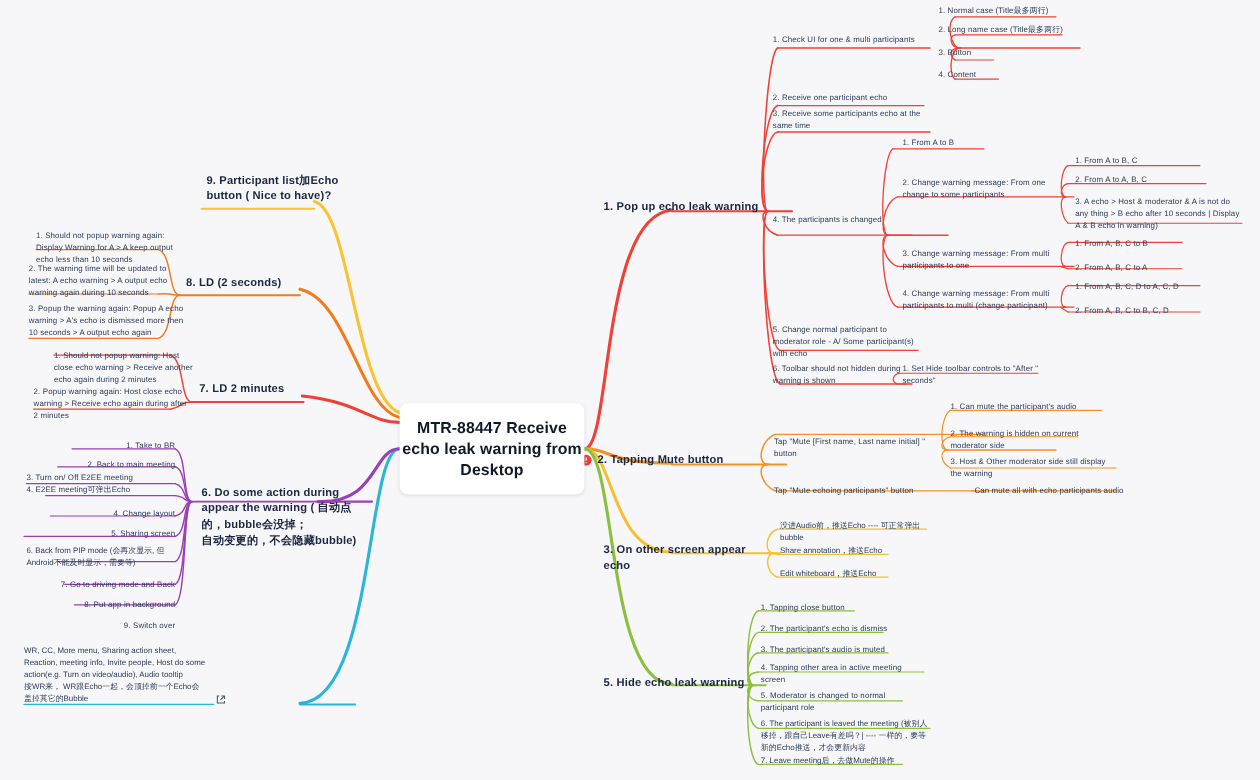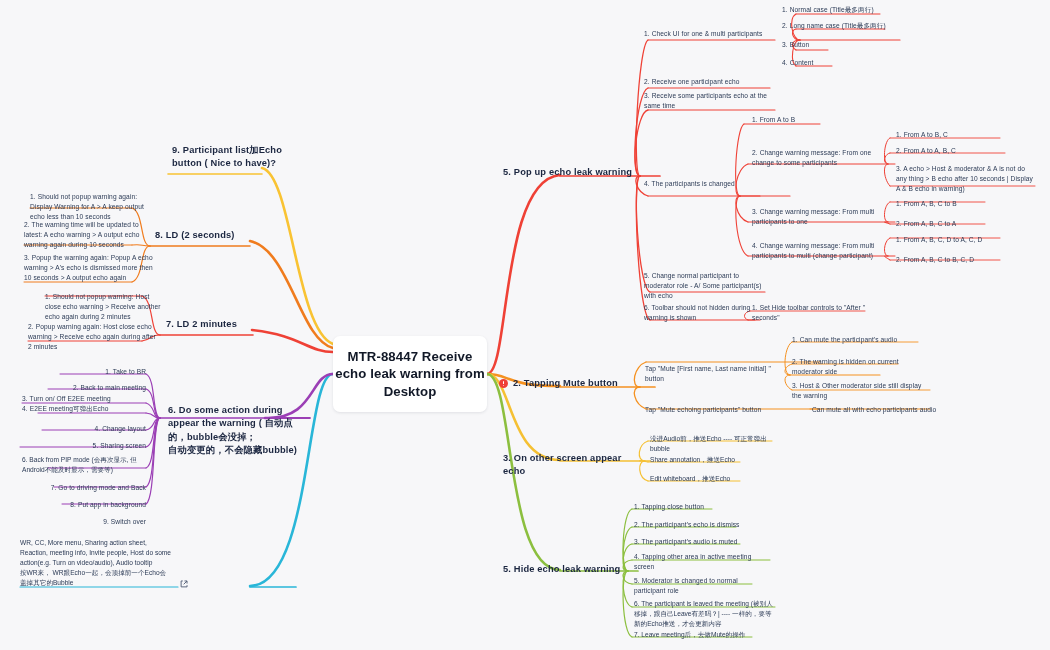--- a/index.html
+++ b/index.html
@@ -229,21 +229,21 @@
 
       <path d="M168,174 L262,174" stroke="#f9c333" stroke-width="1.6"></path>
     </g>
   </svg>
 
   <div id="root-node">
     <div class="txt">MTR-88447 Receive echo leak warning from Desktop</div>
   </div>
 
 
-  <div class="node branch-label" style="left:503px;top:166px;width:130px;">5. Pop up echo leak warning</div>
+  <div class="node branch-label" style="left:503px;top:166px;width:130px;">1. Pop up echo leak warning</div>
 
   <div class="node leaf" style="left:644px;top:29px;width:150px;">1. Check UI for one &amp; multi participants</div>
   <div class="node leaf" style="left:782px;top:5px;width:110px;">1. Normal case (Title最多两行)</div>
   <div class="node leaf" style="left:782px;top:21px;width:115px;">2. Long name case (Title最多两行)</div>
   <div class="node leaf" style="left:782px;top:40px;width:80px;">3. Button</div>
   <div class="node leaf" style="left:782px;top:58px;width:80px;">4. Content</div>
 
   <div class="node leaf" style="left:644px;top:77px;width:160px;">2. Receive one participant echo</div>
   <div class="node leaf" style="left:644px;top:91px;width:125px;">3. Receive some participants echo at the same time</div>
 
@@ -261,21 +261,21 @@
   <div class="node leaf" style="left:896px;top:219px;width:100px;">2. From A, B, C to A</div>
 
   <div class="node leaf" style="left:752px;top:241px;width:135px;">4. Change warning message: From multi participants to multi (change participant)</div>
   <div class="node leaf" style="left:896px;top:235px;width:110px;">1. From A, B, C, D to A, C, D</div>
   <div class="node leaf" style="left:896px;top:255px;width:110px;">2.  From A, B, C to B, C, D</div>
 
   <div class="node leaf" style="left:644px;top:271px;width:125px;">5. Change normal participant to moderator role - A/ Some participant(s) with echo</div>
   <div class="node leaf" style="left:644px;top:303px;width:110px;">6. Toolbar should not hidden during warning is shown</div>
   <div class="node leaf" style="left:752px;top:303px;width:115px;">1. Set Hide toolbar controls to "After " seconds"</div>
 
-  <div class="node" style="left:499px;top:377px;width:140px;">
+  <div class="node" style="left:484px;top:377px;width:140px;">
     <div class="row">
       <span class="warn-icon"></span>
       <span class="branch-label">2. Tapping Mute button</span>
     </div>
   </div>
 
   <div class="node leaf" style="left:645px;top:364px;width:145px;">Tap "Mute [First name, Last name initial] " button</div>
   <div class="node leaf" style="left:792px;top:335px;width:130px;">1. Can mute the participant's audio</div>
   <div class="node leaf" style="left:792px;top:357px;width:115px;">2. The warning is hidden on current moderator side</div>
   <div class="node leaf" style="left:792px;top:381px;width:130px;">3. Host &amp; Other moderator side still display the warning</div>

